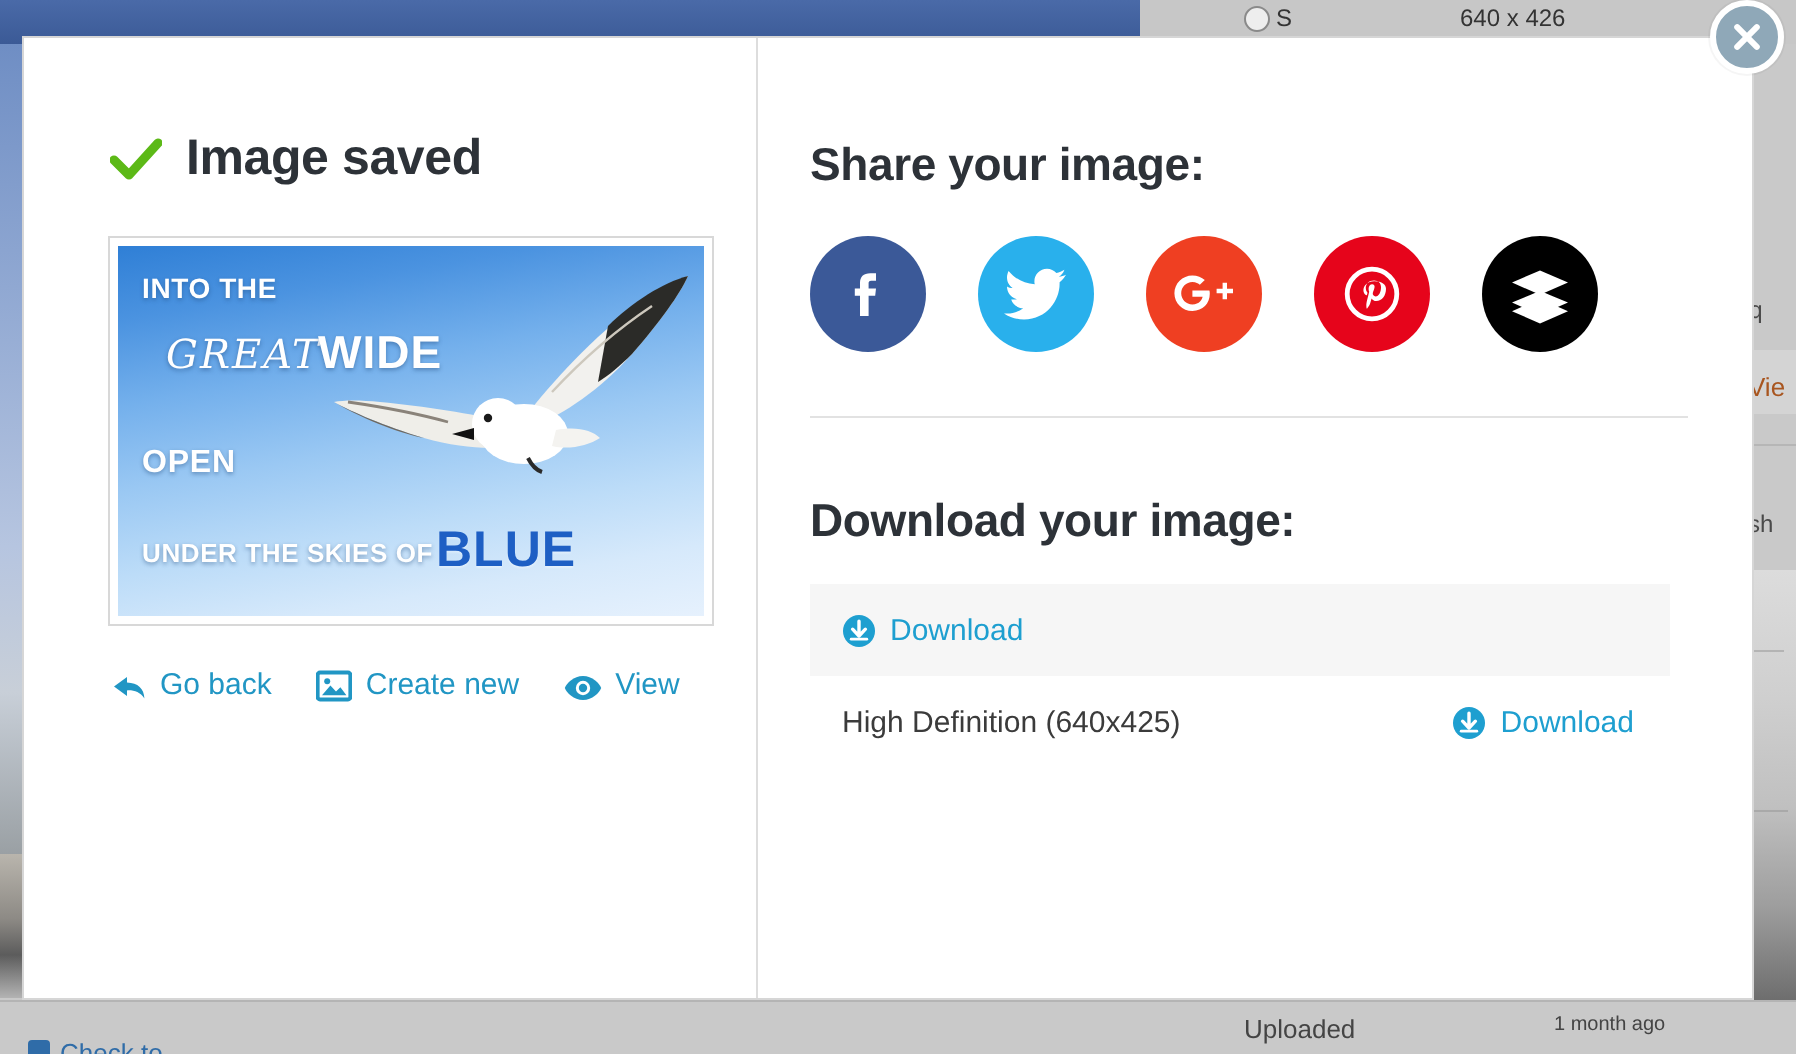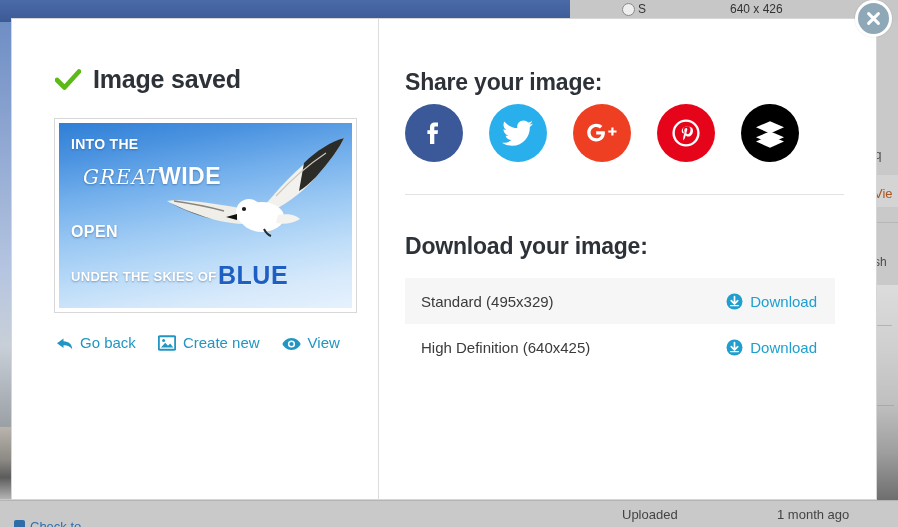--- a/index.html
+++ b/index.html
@@ -107,21 +107,21 @@
     width: 898px; height: 27px;
     background: #c9c9c9;
     border-top: 1px solid #b4b4b4;
   }
   .bg-bottom-uploaded {
     position: absolute; left: 622px; top: 507px;
     font-size: 13px; color: #444;
   }
   .bg-bottom-ago {
     position: absolute; left: 777px; top: 507px;
-    font-size: 13px; color: #444;
+    font-size: 10px; color: #444;
   }
   .bg-bottom-link {
     position: absolute; left: 30px; top: 519px;
     font-size: 13px; color: #2f6ca8; white-space: nowrap;
   }
   .bg-bottom-chk {
     position: absolute; left: 14px; top: 520px;
     width: 11px; height: 11px; background: #2f6ca8; border-radius: 2px;
   }
 
@@ -222,21 +222,21 @@
     cursor: pointer;
     text-decoration: none;
   }
   .lnk svg { display: block; }
 
   
   .sec-title {
     font-size: 23px;
     font-weight: bold;
     color: #2d3238;
-    margin: 0 0 8px 2px;
+    margin: 0 0 22px 2px;
     letter-spacing: -0.2px;
   }
   .social-row {
     display: flex;
     gap: 26px;
     margin-left: 2px;
   }
   .social {
     width: 58px; height: 58px;
     border-radius: 50%;
@@ -475,21 +475,20 @@
           </svg>
         </div>
 
       </div>
 
       <div class="hr"></div>
 
       <div class="dl-title">Download your image:</div>
 
       <div class="dl-row alt">
-        <span class="dl-label">Standard (495x329)</span>
         <span class="dl-link">
           <svg width="17" height="17" viewBox="0 0 17 17">
             <circle cx="8.5" cy="8.5" r="8" fill="#1e9fd0"></circle>
             <path d="M8.5 3.6 L8.5 10.2 M5.3 7.6 L8.5 11 L11.7 7.6" stroke="#ffffff" stroke-width="1.7" fill="none" stroke-linecap="round" stroke-linejoin="round"></path>
             <path d="M4.6 12.6 L12.4 12.6" stroke="#ffffff" stroke-width="1.4" stroke-linecap="round"></path>
           </svg>
           <span>Download</span>
         </span>
       </div>
 

